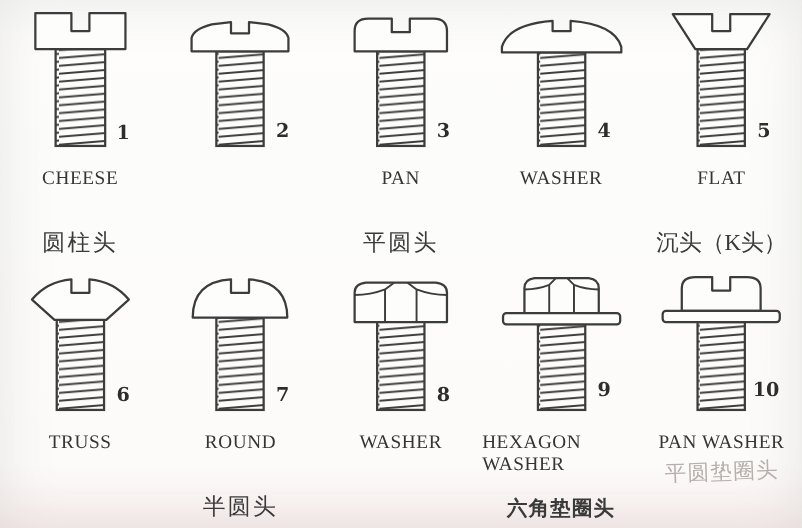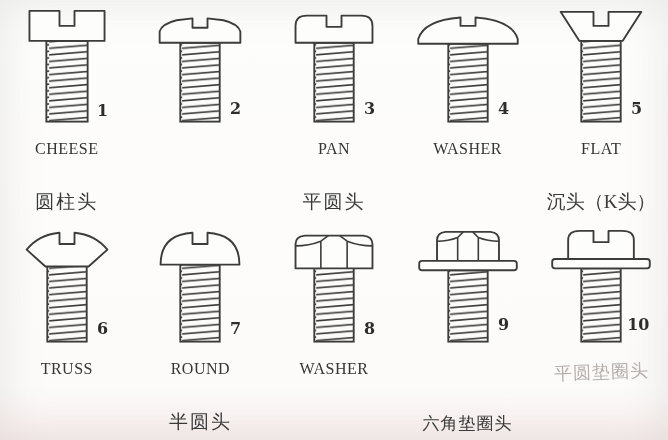--- a/index.html
+++ b/index.html
@@ -29,21 +29,21 @@
   .num{font-family:"DejaVu Serif",serif;font-weight:bold;font-size:17px;fill:#2d2d2d;}
   .en{
     font-size:16px;letter-spacing:.5px;color:#353535;
     text-align:left;line-height:1.2;margin-top:2px;
   }
   .cn{
     margin-top:auto;font-size:19px;color:#3a3a3a;
     letter-spacing:2px;white-space:nowrap;text-align:center;
   }
   .cell-flat .cn{letter-spacing:0;}
-  .cell-hex-washer .cn{font-size:17px;letter-spacing:1px;}
+  .cell-hex-washer .cn{font-size:17px;letter-spacing:1px;font-weight:bold;}
   .cell-pan-washer .cn{
     margin-top:3px;color:#b6afab;font-size:18px;letter-spacing:1px;
     transform:rotate(-2deg);
   }
 </style>
 </head>
 <body>
 
 <svg width="0" height="0" style="position:absolute" aria-hidden="true">
   <defs>
@@ -132,26 +132,28 @@
   </figure>
 
   <figure class="cell cell-hex-washer" style="margin:0">
     <svg class="screw" viewBox="0 0 130 142">
       <rect class="shank" x="44" y="50" width="42" height="76"></rect>
       <path class="head" d="M32 40 V18 Q32 10 41 9 H89 Q98 10 98 18 V40 Z"></path>
       <path class="detail" d="M54 15 V40 M76 15 V40 M32 19 Q44 19 54 15 L60 9 M70 9 L76 15 Q86 19 98 19"></path>
       <rect class="head" x="13" y="40" width="104" height="10" rx="3"></rect>
       <text class="num" x="97" y="114">9</text>
     </svg>
+    <div class="en">HEXAGON WASHER</div>
     <div class="cn">六角垫圈头</div>
   </figure>
 
   <figure class="cell cell-pan-washer" style="margin:0">
     <svg class="screw" viewBox="0 0 130 142">
       <rect class="shank" x="44" y="48" width="42" height="78"></rect>
       <path class="head" d="M30 38 V18 Q30 8 42 8 H57 V20 H73 V8 H88 Q100 8 100 18 V38 Z"></path>
       <rect class="head" x="13" y="38" width="104" height="10" rx="3"></rect>
       <text class="num" x="93" y="114">10</text>
     </svg>
+    <div class="en">PAN WASHER</div>
     <div class="cn">平圆垫圈头</div>
   </figure>
 
 </div>
 
 </body></html>

